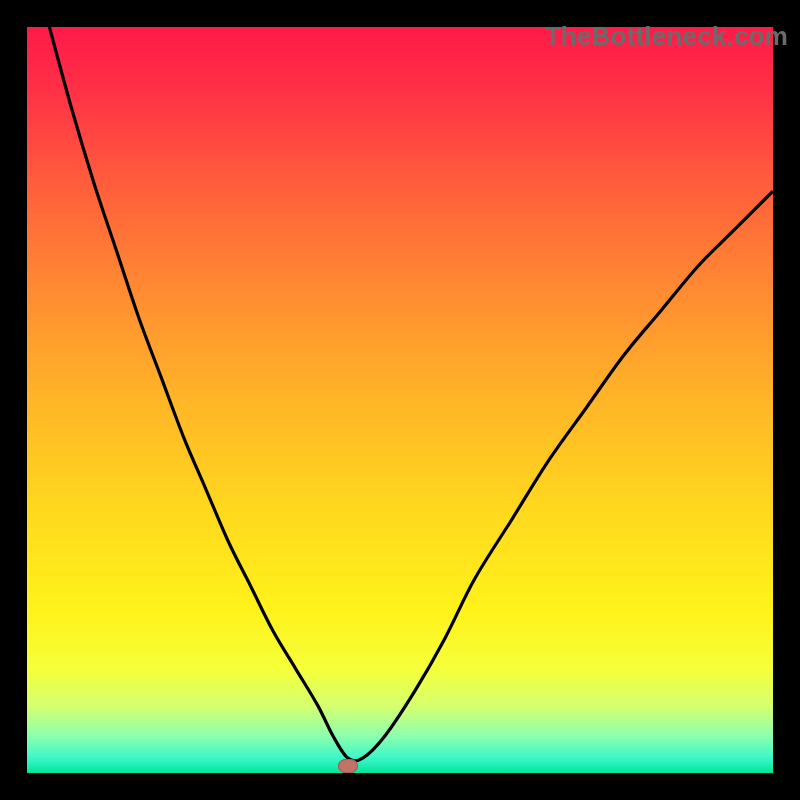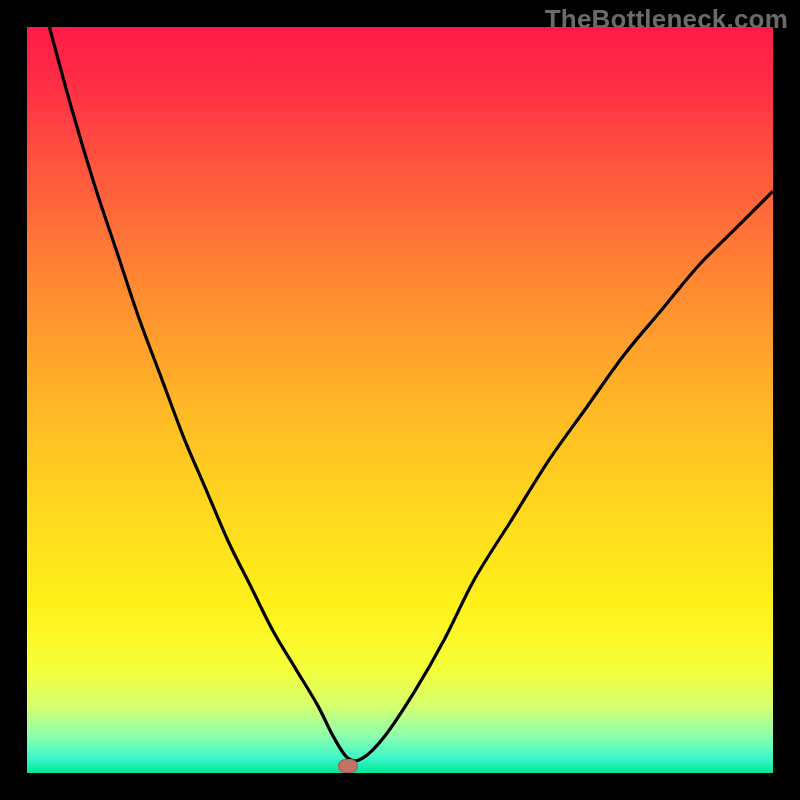--- a/index.html
+++ b/index.html
@@ -19,21 +19,21 @@
   .plot {
     position: absolute;
     left: 27px;
     top: 27px;
     width: 746px;
     height: 746px;
     
   }
   .watermark {
     position: absolute;
-    top: 4px;
+    top: 21px;
     right: 12px;
     color: #6b6b6b;
     font-size: 26px;
     font-weight: 600;
     letter-spacing: 0.2px;
     user-select: none;
   }
   svg.curve {
     position: absolute;
     left: 27px;

